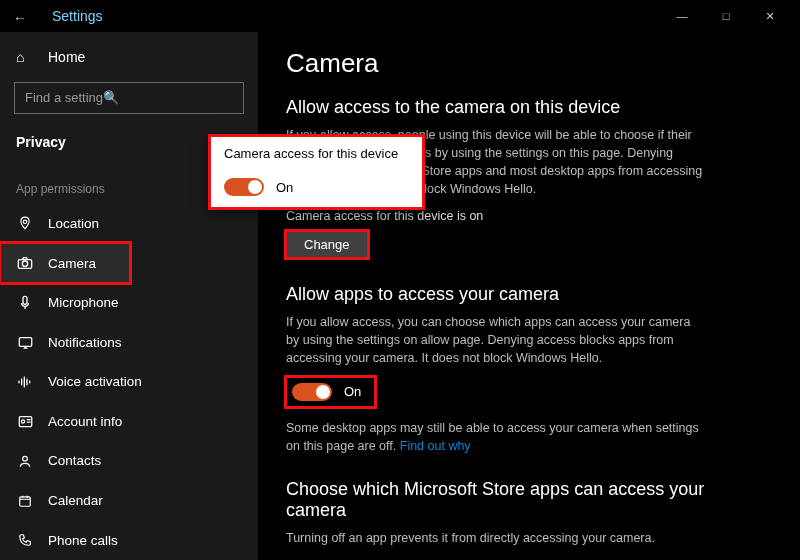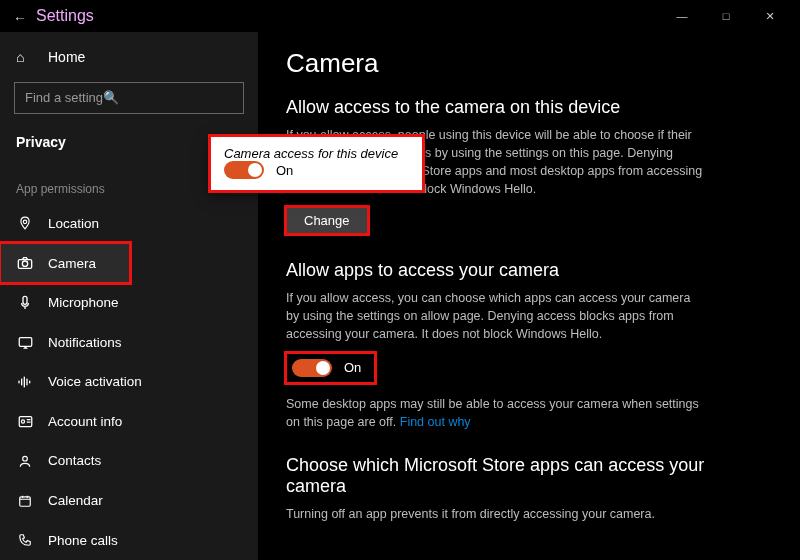--- a/index.html
+++ b/index.html
@@ -1,19 +1,19 @@
 <!DOCTYPE html>
 <html><head>
 <meta charset="utf-8">
 <style>
   * { margin: 0; padding: 0; box-sizing: border-box; font-family: "Segoe UI", Arial, sans-serif; }
   html, body { width: 800px; height: 560px; background: #000; color: #fff; overflow: hidden; }
   .titlebar { height: 32px; display: flex; align-items: center; padding: 0 8px; background: #000; }
   .titlebar .back { width: 24px; text-align: center; color: #ccc; font-size: 14px; }
-  .titlebar .title { margin-left: 4px; font-size: 16px; color: #f0abfc; }
+  .titlebar .title { margin-left: 20px; font-size: 14px; color: #7dd3fc; }
   .titlebar .spacer { flex: 1; }
   .titlebar .winbtn { width: 44px; height: 32px; display: flex; align-items: center; justify-content: center; color: #ccc; font-size: 11px; }
   .body { display: flex; height: 528px; }
   .sidebar { width: 258px; background: #1a1a1a; display: flex; flex-direction: column; padding-top: 6px; }
   .home-row { display: flex; align-items: center; height: 38px; padding: 0 16px; gap: 14px; }
   .home-row .icon { width: 18px; font-size: 14px; color: #fff; }
   .home-row .lbl { font-size: 14px; }
   .search-wrap { padding: 6px 14px 10px 14px; }
   .search { height: 32px; border: 1px solid #666; background: #1a1a1a; display: flex; align-items: center; padding: 0 10px; justify-content: flex-start; }
   .search .ph { color: #999; font-size: 13px; }
@@ -32,21 +32,21 @@
   p.desc { font-size: 12.5px; color: #bdbdbd; line-height: 1.45; max-width: 420px; }
   p.desc .link { color: #0a84d6; text-align: center; }
   .status-line { font-size: 12.5px; color: #ddd; margin-top: 10px; }
   .btn-change-wrap { display: inline-block; margin-top: 8px; }
   .btn-change { background: #404040; color: #fff; border: none; padding: 6px 18px; font-size: 13px; }
   .toggle-row { display: inline-flex; align-items: center; gap: 12px; margin-top: 10px; padding: 6px 14px 6px 6px; }
   .toggle { width: 40px; height: 18px; border-radius: 10px; background: #d9521f; position: relative; }
   .toggle .knob { position: absolute; right: 2px; top: 2px; width: 14px; height: 14px; border-radius: 50%; background: #fff; }
   .toggle-lbl { font-size: 13px; }
   .popup { position: absolute; left: 210px; top: 136px; width: 213px; background: #fff; color: #000; padding: 10px 14px 12px 14px; box-shadow: 0 4px 14px rgba(0,0,0,.6); }
-  .popup .ptitle { font-size: 13px; margin-bottom: 0; font-style: italic; }
+  .popup .ptitle { font-size: 13px; margin-bottom: 17px; }
   .popup .prow { display: flex; align-items: center; gap: 12px; }
   .popup .plbl { font-size: 13px; }
   svg { display: block; }
 </style>
 </head>
 <body>
 
 <div class="titlebar">
   <div class="back">←</div>
   <div class="title">Settings</div>
@@ -165,20 +165,21 @@
       </span>
       <span class="lbl">Phone calls</span>
     </div>
   </div>
 
   <div class="content">
     <h1 class="page">Camera</h1>
 
     <h2 class="sec">Allow access to the camera on this device</h2>
     <p class="desc">If you allow access, people using this device will be able to choose if their apps have camera access by using the settings on this page. Denying access blocks Microsoft Store apps and most desktop apps from accessing the camera. It does not block Windows Hello.</p>
+    <div class="status-line">Camera access for this device is on</div>
     <div class="btn-change-wrap hl-red">
       <button class="btn-change">Change</button>
     </div>
 
     <h2 class="sec" style="margin-top:26px;">Allow apps to access your camera</h2>
     <p class="desc">If you allow access, you can choose which apps can access your camera by using the settings on allow page. Denying access blocks apps from accessing your camera. It does not block Windows Hello.</p>
     <div class="toggle-row hl-red">
       <div class="toggle">
           <div class="knob"></div>
         </div>

